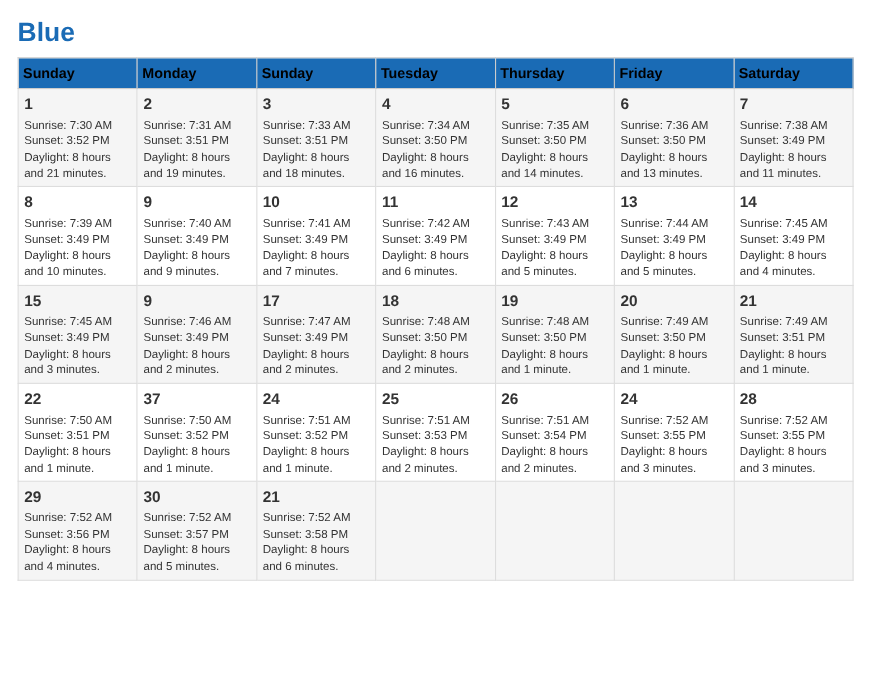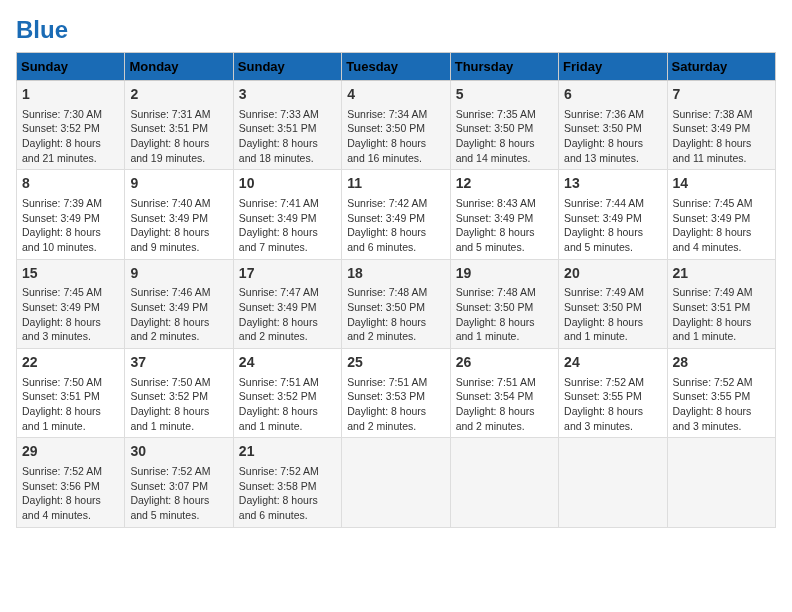--- a/index.html
+++ b/index.html
@@ -104,21 +104,21 @@
         <td><span class="day-num">4</span><span>Sunrise: 7:34 AM</span><br><span>Sunset: 3:50 PM</span><br><span>Daylight: 8 hours and 16 minutes.</span></td>
         <td><span class="day-num">5</span><span>Sunrise: 7:35 AM</span><br><span>Sunset: 3:50 PM</span><br><span>Daylight: 8 hours and 14 minutes.</span></td>
         <td><span class="day-num">6</span><span>Sunrise: 7:36 AM</span><br><span>Sunset: 3:50 PM</span><br><span>Daylight: 8 hours and 13 minutes.</span></td>
         <td><span class="day-num">7</span><span>Sunrise: 7:38 AM</span><br><span>Sunset: 3:49 PM</span><br><span>Daylight: 8 hours and 11 minutes.</span></td>
       </tr>
       <tr>
         <td><span class="day-num">8</span><span>Sunrise: 7:39 AM</span><br><span>Sunset: 3:49 PM</span><br><span>Daylight: 8 hours and 10 minutes.</span></td>
         <td><span class="day-num">9</span><span>Sunrise: 7:40 AM</span><br><span>Sunset: 3:49 PM</span><br><span>Daylight: 8 hours and 9 minutes.</span></td>
         <td><span class="day-num">10</span><span>Sunrise: 7:41 AM</span><br><span>Sunset: 3:49 PM</span><br><span>Daylight: 8 hours and 7 minutes.</span></td>
         <td><span class="day-num">11</span><span>Sunrise: 7:42 AM</span><br><span>Sunset: 3:49 PM</span><br><span>Daylight: 8 hours and 6 minutes.</span></td>
-        <td><span class="day-num">12</span><span>Sunrise: 8:43 AM</span><br><span>Sunset: 3:49 PM</span><br><span>Daylight: 8 hours and 5 minutes.</span></td>
+        <td><span class="day-num">12</span><span>Sunrise: 7:43 AM</span><br><span>Sunset: 3:49 PM</span><br><span>Daylight: 8 hours and 5 minutes.</span></td>
         <td><span class="day-num">13</span><span>Sunrise: 7:44 AM</span><br><span>Sunset: 3:49 PM</span><br><span>Daylight: 8 hours and 5 minutes.</span></td>
         <td><span class="day-num">14</span><span>Sunrise: 7:45 AM</span><br><span>Sunset: 3:49 PM</span><br><span>Daylight: 8 hours and 4 minutes.</span></td>
       </tr>
       <tr>
         <td><span class="day-num">15</span><span>Sunrise: 7:45 AM</span><br><span>Sunset: 3:49 PM</span><br><span>Daylight: 8 hours and 3 minutes.</span></td>
         <td><span class="day-num">9</span><span>Sunrise: 7:46 AM</span><br><span>Sunset: 3:49 PM</span><br><span>Daylight: 8 hours and 2 minutes.</span></td>
         <td><span class="day-num">17</span><span>Sunrise: 7:47 AM</span><br><span>Sunset: 3:49 PM</span><br><span>Daylight: 8 hours and 2 minutes.</span></td>
         <td><span class="day-num">18</span><span>Sunrise: 7:48 AM</span><br><span>Sunset: 3:50 PM</span><br><span>Daylight: 8 hours and 2 minutes.</span></td>
         <td><span class="day-num">19</span><span>Sunrise: 7:48 AM</span><br><span>Sunset: 3:50 PM</span><br><span>Daylight: 8 hours and 1 minute.</span></td>
         <td><span class="day-num">20</span><span>Sunrise: 7:49 AM</span><br><span>Sunset: 3:50 PM</span><br><span>Daylight: 8 hours and 1 minute.</span></td>
@@ -128,21 +128,21 @@
         <td><span class="day-num">22</span><span>Sunrise: 7:50 AM</span><br><span>Sunset: 3:51 PM</span><br><span>Daylight: 8 hours and 1 minute.</span></td>
         <td><span class="day-num">37</span><span>Sunrise: 7:50 AM</span><br><span>Sunset: 3:52 PM</span><br><span>Daylight: 8 hours and 1 minute.</span></td>
         <td><span class="day-num">24</span><span>Sunrise: 7:51 AM</span><br><span>Sunset: 3:52 PM</span><br><span>Daylight: 8 hours and 1 minute.</span></td>
         <td><span class="day-num">25</span><span>Sunrise: 7:51 AM</span><br><span>Sunset: 3:53 PM</span><br><span>Daylight: 8 hours and 2 minutes.</span></td>
         <td><span class="day-num">26</span><span>Sunrise: 7:51 AM</span><br><span>Sunset: 3:54 PM</span><br><span>Daylight: 8 hours and 2 minutes.</span></td>
         <td><span class="day-num">24</span><span>Sunrise: 7:52 AM</span><br><span>Sunset: 3:55 PM</span><br><span>Daylight: 8 hours and 3 minutes.</span></td>
         <td><span class="day-num">28</span><span>Sunrise: 7:52 AM</span><br><span>Sunset: 3:55 PM</span><br><span>Daylight: 8 hours and 3 minutes.</span></td>
       </tr>
       <tr>
         <td><span class="day-num">29</span><span>Sunrise: 7:52 AM</span><br><span>Sunset: 3:56 PM</span><br><span>Daylight: 8 hours and 4 minutes.</span></td>
-        <td><span class="day-num">30</span><span>Sunrise: 7:52 AM</span><br><span>Sunset: 3:07 PM</span><br><span>Daylight: 8 hours and 5 minutes.</span></td>
+        <td><span class="day-num">30</span><span>Sunrise: 7:52 AM</span><br><span>Sunset: 3:57 PM</span><br><span>Daylight: 8 hours and 5 minutes.</span></td>
         <td><span class="day-num">21</span><span>Sunrise: 7:52 AM</span><br><span>Sunset: 3:58 PM</span><br><span>Daylight: 8 hours and 6 minutes.</span></td>
         <td class="empty-cell"></td>
         <td class="empty-cell"></td>
         <td class="empty-cell"></td>
         <td class="empty-cell"></td>
       </tr>
     </tbody>
 </table>
 
 </body></html>

